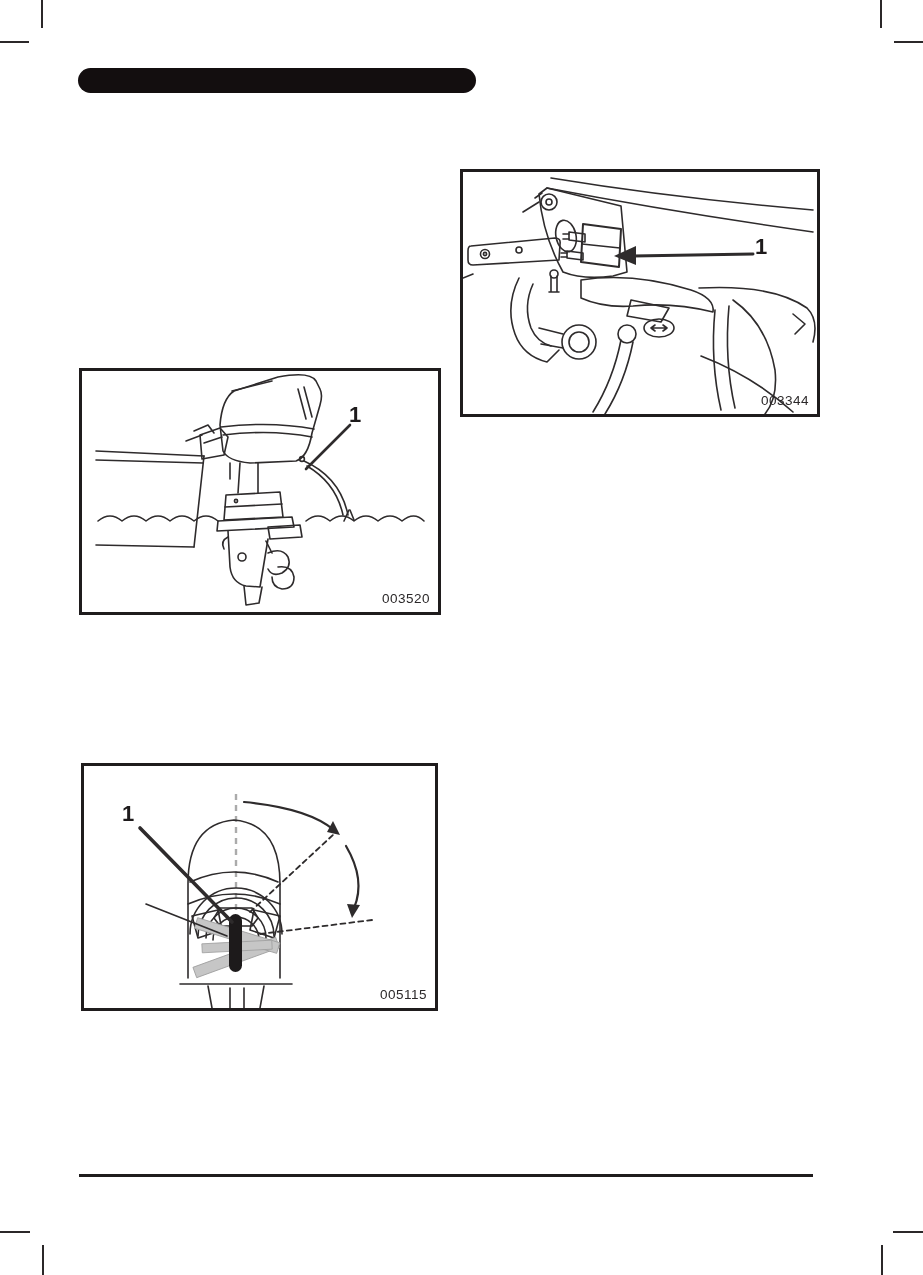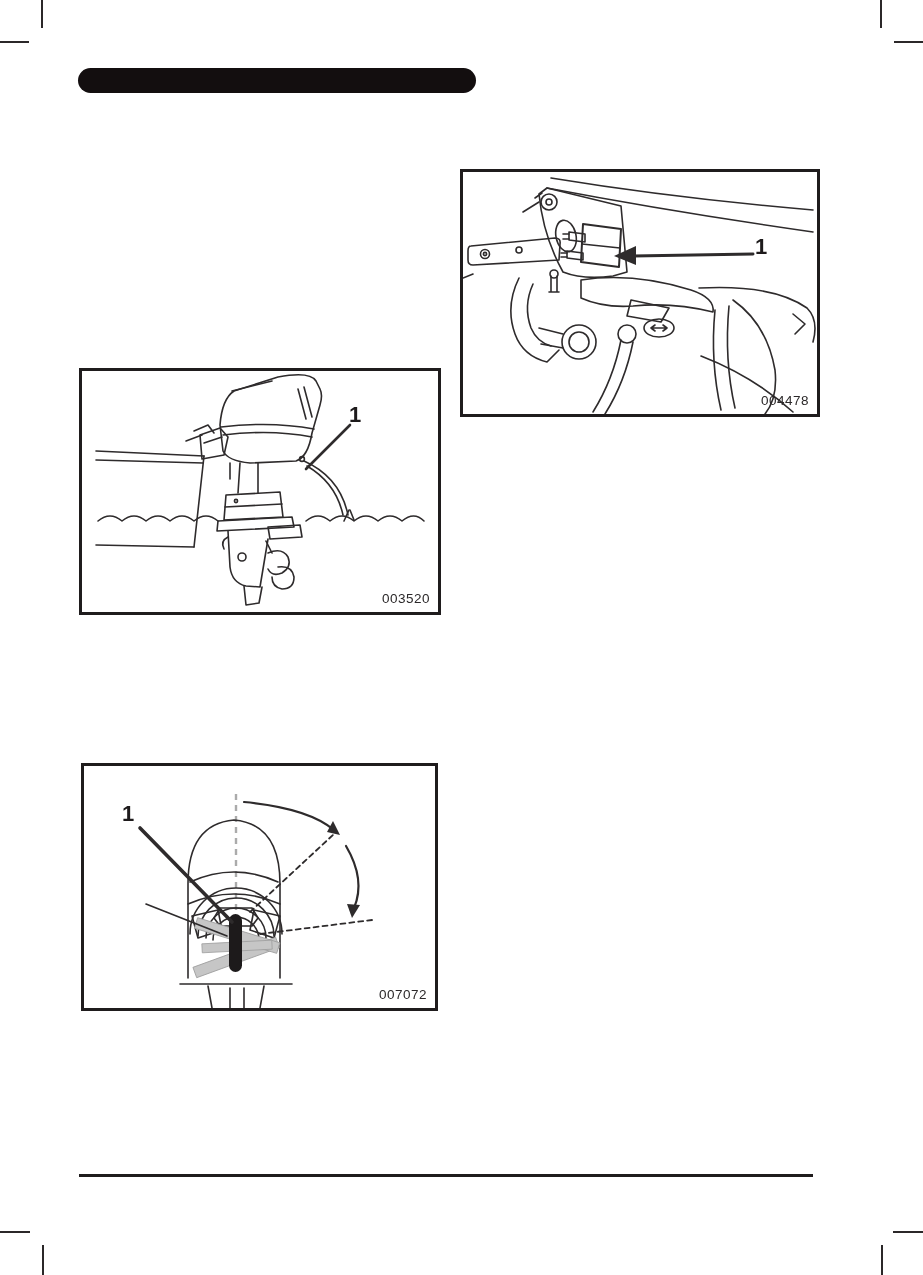--- a/index.html
+++ b/index.html
@@ -120,21 +120,21 @@
         <path d="M252 138 Q247 190 258 238"></path>
         <path d="M266 134 Q261 188 272 236"></path>
         <path d="M330 142 L342 152 L332 162"></path>
         <path d="M0 106 L10 102"></path>
 
         <path d="M170 84 L290 82" stroke-width="3"></path>
         <path d="M151 84 L173 74 L173 93 Z" fill="#2e2b2c" stroke="none"></path>
       </g>
     </svg>
     <span class="callout" style="left:292px; top:64px">1</span>
-    <figcaption class="figcap">004478</figcaption>
+    <figcaption class="figcap">003344</figcaption>
   </figure>
 
   <figure class="fig fig-water">
     <svg viewBox="0 0 356 241">
       <g fill="none" stroke="#2e2b2c" stroke-width="1.6" stroke-linecap="round" stroke-linejoin="round">
 
         <path d="M14 80 L122 85"></path>
         <path d="M14 89 L121 92"></path>
         <path d="M122 85 L112 176"></path>
         <path d="M14 174 L112 176"></path>
@@ -228,18 +228,18 @@
 
         <path d="M56 62 L148 156" stroke-width="3.6"></path>
         <path d="M62 138 L143 170" stroke-width="1.6"></path>
       </g>
       <g fill="#2e2b2c" stroke="none">
         <path d="M256 69 L243 66 L249 55 Z"></path>
         <path d="M268 152 L276 139 L263 138 Z"></path>
       </g>
     </svg>
     <span class="callout" style="left:38px; top:37px">1</span>
-    <figcaption class="figcap">007072</figcaption>
+    <figcaption class="figcap">005115</figcaption>
   </figure>
 
   <div class="footer-rule"></div>
 
 </div>
 
 </body></html>

